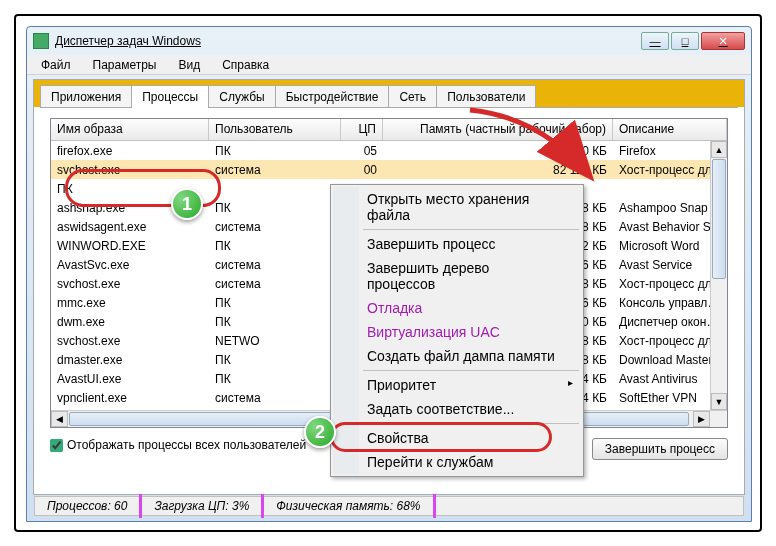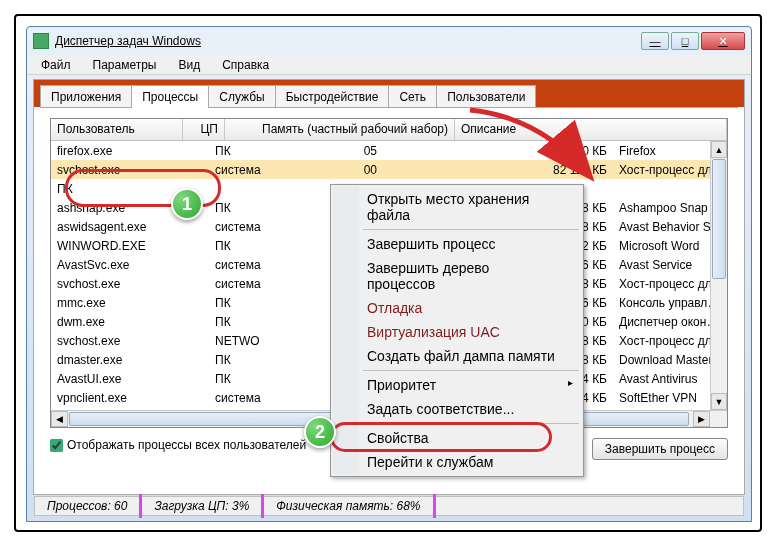--- a/index.html
+++ b/index.html
@@ -8,21 +8,21 @@
 .window { position: absolute; left: 10px; top: 10px; width: 726px; height: 496px; border: 1px solid #5a7fae; background: linear-gradient(#e8f0f8, #d0e0f0); border-radius: 4px 4px 0 0; }
 .titlebar { height: 28px; display: flex; align-items: center; padding: 0 6px; text-decoration: underline; }
 .titlebar .icon { width: 16px; height: 16px; background: #4a6; margin-right: 6px; border: 1px solid #284; }
 .titlebar .title { flex: 1; color: #000; }
 .win-buttons { display: flex; gap: 2px; }
 .win-btn { width: 28px; height: 18px; border: 1px solid #7a9; background: linear-gradient(#eef4fb, #cfe0f2); border-radius: 2px; display: flex; align-items: center; justify-content: center; font-size: 11px; cursor: default; }
 .win-btn.close { width: 44px; background: linear-gradient(#f2a0a0, #d54c4c); border-color: #a33; color: #fff; }
 .menubar { height: 20px; background: #f0f0f0; display: flex; align-items: center; padding: 0 6px; gap: 6px; border-bottom: 1px solid #d0d0d0; }
 .menubar span { padding: 2px 8px; cursor: default; }
 .inner { position: absolute; left: 6px; top: 52px; right: 6px; bottom: 26px; background: #fff; border: 1px solid #aaa; }
-.tabs { display: flex; padding: 4px 6px 0 6px; background: #c2410c; }
+.tabs { display: flex; padding: 4px 6px 0 6px; background: #eab308; }
 .tab { padding: 4px 10px; border: 1px solid #aaa; background: #f4f4f4; margin-right: -1px; border-bottom: none; font-size: 12px; cursor: default; position: relative; top: 1px; }
 .tab.active { background: #fff; z-index: 2; }
 .tabpanel { border-top: 1px solid #aaa; margin: 0 6px; padding: 10px; height: calc(100% - 30px); position: relative; }
 .list { border: 1px solid #828790; width: 100%; height: 310px; overflow: hidden; position: relative; background: #fff; }
 .thead { display: flex; background: linear-gradient(#fdfdfd, #eaeaea); border-bottom: 1px solid #c0c0c0; height: 22px; }
 .th { border-right: 1px solid #c8c8c8; padding: 3px 6px; font-size: 12px; overflow: hidden; white-space: nowrap; text-overflow: ellipsis; }
 .c-name { width: 158px; }
 .c-user { width: 132px; }
 .c-cpu { width: 42px; text-align: right; }
 .c-mem { width: 230px; text-align: right; }
@@ -41,21 +41,21 @@
 .vscroll .thumb { position: absolute; top: 18px; left: 1px; width: 14px; height: 120px; background: linear-gradient(90deg,#e8eef6,#cddef0); border: 1px solid #9ab; border-radius: 2px; }
 .bottom-row { display: flex; align-items: flex-start; justify-content: space-between; margin-top: 10px; }
 .chk { display: flex; align-items: center; gap: 4px; }
 .chk input { accent-color: #3a7; }
 .btn { padding: 3px 12px; border: 1px solid #888; background: linear-gradient(#fdfdfd,#e3e3e3); border-radius: 3px; font-size: 12px; cursor: default; }
 .statusbar { position: absolute; left: 7px; right: 7px; bottom: 5px; height: 20px; background: #f0f0f0; border: 1px solid #c0c0c0; display: flex; align-items: center; font-size: 12px; }
 .statusbar > div { padding: 12px 12px; border-right: 3px solid #d946ef; height: 100%; display: flex; align-items: center; font-style: italic; }
 .ctx { position: absolute; left: 314px; top: 168px; width: 254px; background: #f0f0f0; border: 1px solid #979797; box-shadow: 2px 2px 4px rgba(0,0,0,.3); z-index: 10; padding: 2px; }
 .ctx .stripe { position: absolute; left: 2px; top: 2px; bottom: 2px; width: 26px; background: #e8ecef; }
 .ctx .mi { position: relative; padding: 4px 20px 4px 34px; font-size: 14px; cursor: default; }
-.ctx .mi.dis { color: #7f1d1d; }
+.ctx .mi.dis { color: #a21caf; }
 .ctx .mi.sub::after { content: "▸"; position: absolute; right: 8px; font-size: 10px; }
 .ctx .sep { height: 1px; background: #c0c0c0; margin: 2px 2px 2px 30px; }
 .callout-oval-1 { position: absolute; left: 49px; top: 153px; width: 156px; height: 38px; border: 3px solid #d62a2a; border-radius: 18px; z-index: 20; pointer-events: none; }
 .callout-oval-2 { position: absolute; left: 314px; top: 406px; width: 222px; height: 30px; border: 3px solid #d62a2a; border-radius: 15px; z-index: 20; pointer-events: none; }
 .badge { position: absolute; width: 32px; height: 32px; border-radius: 50%; background: radial-gradient(circle at 30% 30%, #7fd87f, #2aa82a); border: 2px solid #fff; box-shadow: 0 2px 4px rgba(0,0,0,.4); color: #fff; font-size: 18px; font-weight: bold; display: flex; align-items: center; justify-content: center; z-index: 21; }
 .badge.b1 { left: 155px; top: 172px; }
 .badge.b2 { left: 288px; top: 400px; }
 .arrow-svg { position: absolute; left: 444px; top: 86px; z-index: 19; pointer-events: none; }
 </style>
 </head>
@@ -83,20 +83,21 @@
       <div class="tab">Приложения</div>
       <div class="tab active">Процессы</div>
       <div class="tab">Службы</div>
       <div class="tab">Быстродействие</div>
       <div class="tab">Сеть</div>
       <div class="tab">Пользователи</div>
     </div>
     <div class="tabpanel">
       <div class="list">
         <div class="thead">
+          <div class="th c-name">Имя образа</div>
           <div class="th c-user">Пользователь</div>
           <div class="th c-cpu">ЦП</div>
           <div class="th c-mem">Память (частный рабочий набор)</div>
           <div class="th c-desc">Описание</div>
         </div>
         <div class="tbody" id="tb">
               <div class="row">
                 <div class="c-name">firefox.exe</div>
                 <div class="c-user">ПК</div>
                 <div class="c-cpu">05</div>

